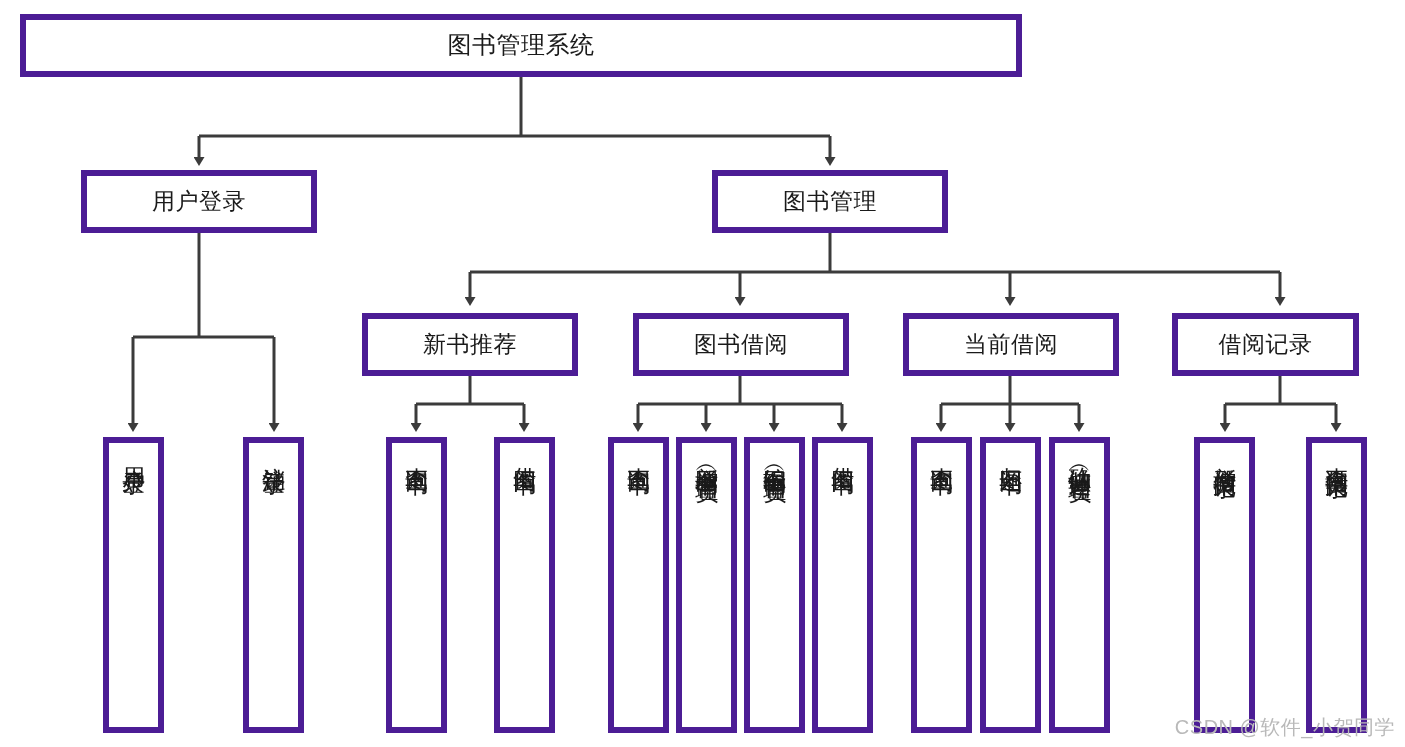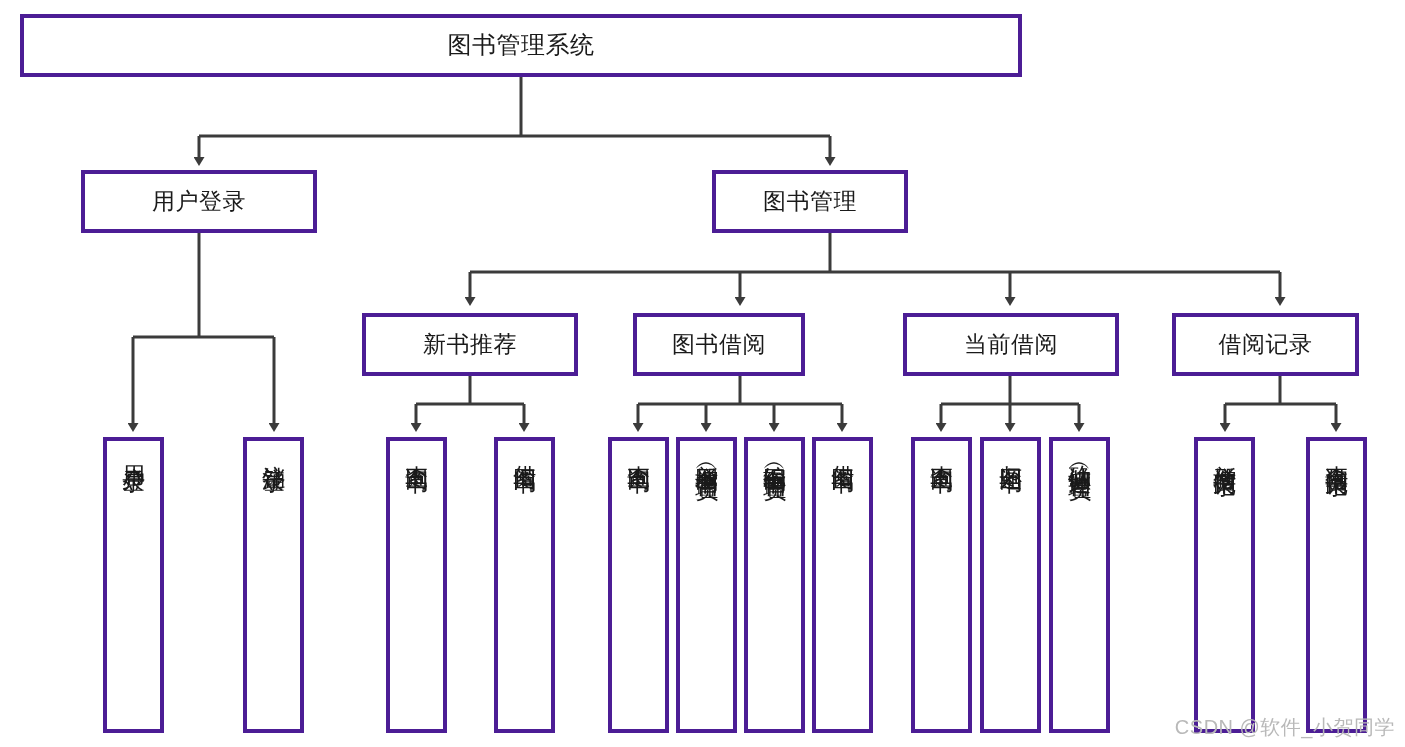--- a/index.html
+++ b/index.html
@@ -23,21 +23,21 @@
     position: absolute;
     left: 0;
     top: 0;
     width: 1405px;
     height: 747px;
   }
   .node {
     position: absolute;
     box-sizing: border-box;
     background: #ffffff;
-    border: 4px solid #4c1d95;
+    border: 6px solid #4c1d95;
     display: flex;
     align-items: center;
     justify-content: center;
     overflow: hidden;
   }
   .node-label {
     color: #1a1a1a;
     text-align: center;
     line-height: 1.18;
     white-space: pre;
@@ -131,28 +131,28 @@
     </g>
   </svg>
 
   <div class="node horizontal root" style="left:20px; top:14px; width:1002px; height:63px;">
     <span class="node-label">图书管理系统</span>
   </div>
 
   <div class="node horizontal" style="left:81px; top:170px; width:236px; height:63px;">
     <span class="node-label">用户登录</span>
   </div>
-  <div class="node horizontal" style="left:712px; top:170px; width:196px; height:63px;">
+  <div class="node horizontal" style="left:712px; top:170px; width:236px; height:63px;">
     <span class="node-label">图书管理</span>
   </div>
 
   <div class="node horizontal" style="left:362px; top:313px; width:216px; height:63px;justify-content:center;">
     <span class="node-label">新书推荐</span>
   </div>
-  <div class="node horizontal" style="left:633px; top:313px; width:172px; height:63px;">
+  <div class="node horizontal" style="left:633px; top:313px; width:216px; height:63px;">
     <span class="node-label">图书借阅</span>
   </div>
   <div class="node horizontal" style="left:903px; top:313px; width:216px; height:63px;">
     <span class="node-label">当前借阅</span>
   </div>
   <div class="node horizontal" style="left:1172px; top:313px; width:187px; height:63px;">
     <span class="node-label">借阅记录</span>
   </div>
 
   <div class="node vertical" style="left:103px; top:437px; width:61px; height:296px;">

